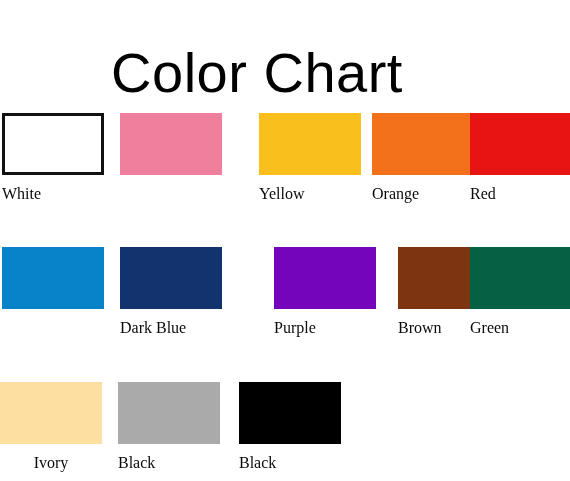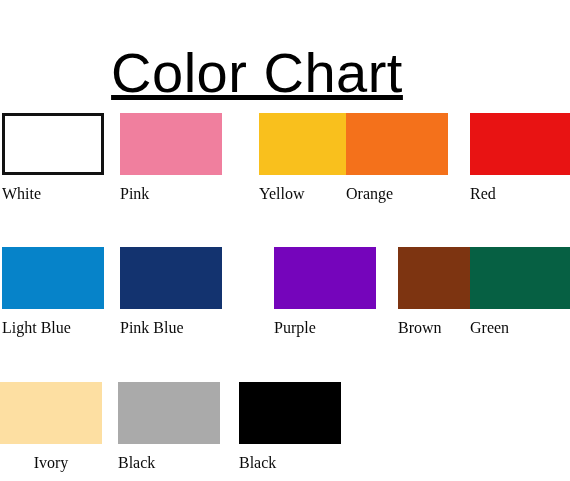--- a/index.html
+++ b/index.html
@@ -22,21 +22,20 @@
     top: 2px;
     width: 514px;
     text-align: center;
     font-family: "Liberation Sans", "DejaVu Sans", sans-serif;
     font-weight: 300;
     font-size: 56px;
     line-height: 66px;
     letter-spacing: 0.5px;
     color: #000000;
     white-space: nowrap;
-    text-decoration: underline;
   }
 
   .swatch-row {
     position: absolute;
     left: 0;
     width: 570px;
     height: 102px;
   }
   #swatch-row-1 { top: 113px; }
   #swatch-row-2 { top: 247px; }
@@ -73,43 +72,41 @@
 
 <h1 id="page-title">Color Chart</h1>
 
 <div class="swatch-row" id="swatch-row-1">
     <div class="swatch-cell" style="left: 2px;">
       <div class="swatch-box bordered" title="#ffffff" style="background: rgb(255, 255, 255);"></div>
       <span class="swatch-label">White</span>
     </div>
     <div class="swatch-cell" style="left: 120px;">
       <div class="swatch-box" title="#f07f9e" style="background: rgb(240, 127, 158);"></div>
-      <span class="swatch-label">Pink</span>
     </div>
     <div class="swatch-cell" style="left: 242px; padding-left: 17px;">
       <div class="swatch-box" title="#f9c01d" style="background: rgb(249, 192, 29);"></div>
       <span class="swatch-label">Yellow</span>
     </div>
-    <div class="swatch-cell" style="left: 346px;">
+    <div class="swatch-cell" style="left: 372px;">
       <div class="swatch-box" title="#f4711b" style="background: rgb(244, 113, 27);"></div>
       <span class="swatch-label">Orange</span>
     </div>
     <div class="swatch-cell" style="left: 470px;">
       <div class="swatch-box" title="#e81313" style="background: rgb(232, 19, 19);"></div>
       <span class="swatch-label">Red</span>
     </div>
   </div>
 <div class="swatch-row" id="swatch-row-2">
     <div class="swatch-cell" style="left: 2px;">
       <div class="swatch-box" title="#0683c9" style="background: rgb(6, 131, 201);"></div>
-      <span class="swatch-label">Light Blue</span>
     </div>
     <div class="swatch-cell" style="left: 120px;">
       <div class="swatch-box" title="#13336f" style="background: rgb(19, 51, 111);"></div>
-      <span class="swatch-label">Pink Blue</span>
+      <span class="swatch-label">Dark Blue</span>
     </div>
     <div class="swatch-cell" style="left: 242px; padding-left: 32px;">
       <div class="swatch-box" title="#7505bb" style="background: rgb(117, 5, 187);"></div>
       <span class="swatch-label">Purple</span>
     </div>
     <div class="swatch-cell" style="left: 358px; padding-left: 40px;">
       <div class="swatch-box" title="#7d3411" style="background: rgb(125, 52, 17);"></div>
       <span class="swatch-label">Brown</span>
     </div>
     <div class="swatch-cell" style="left: 470px;">

